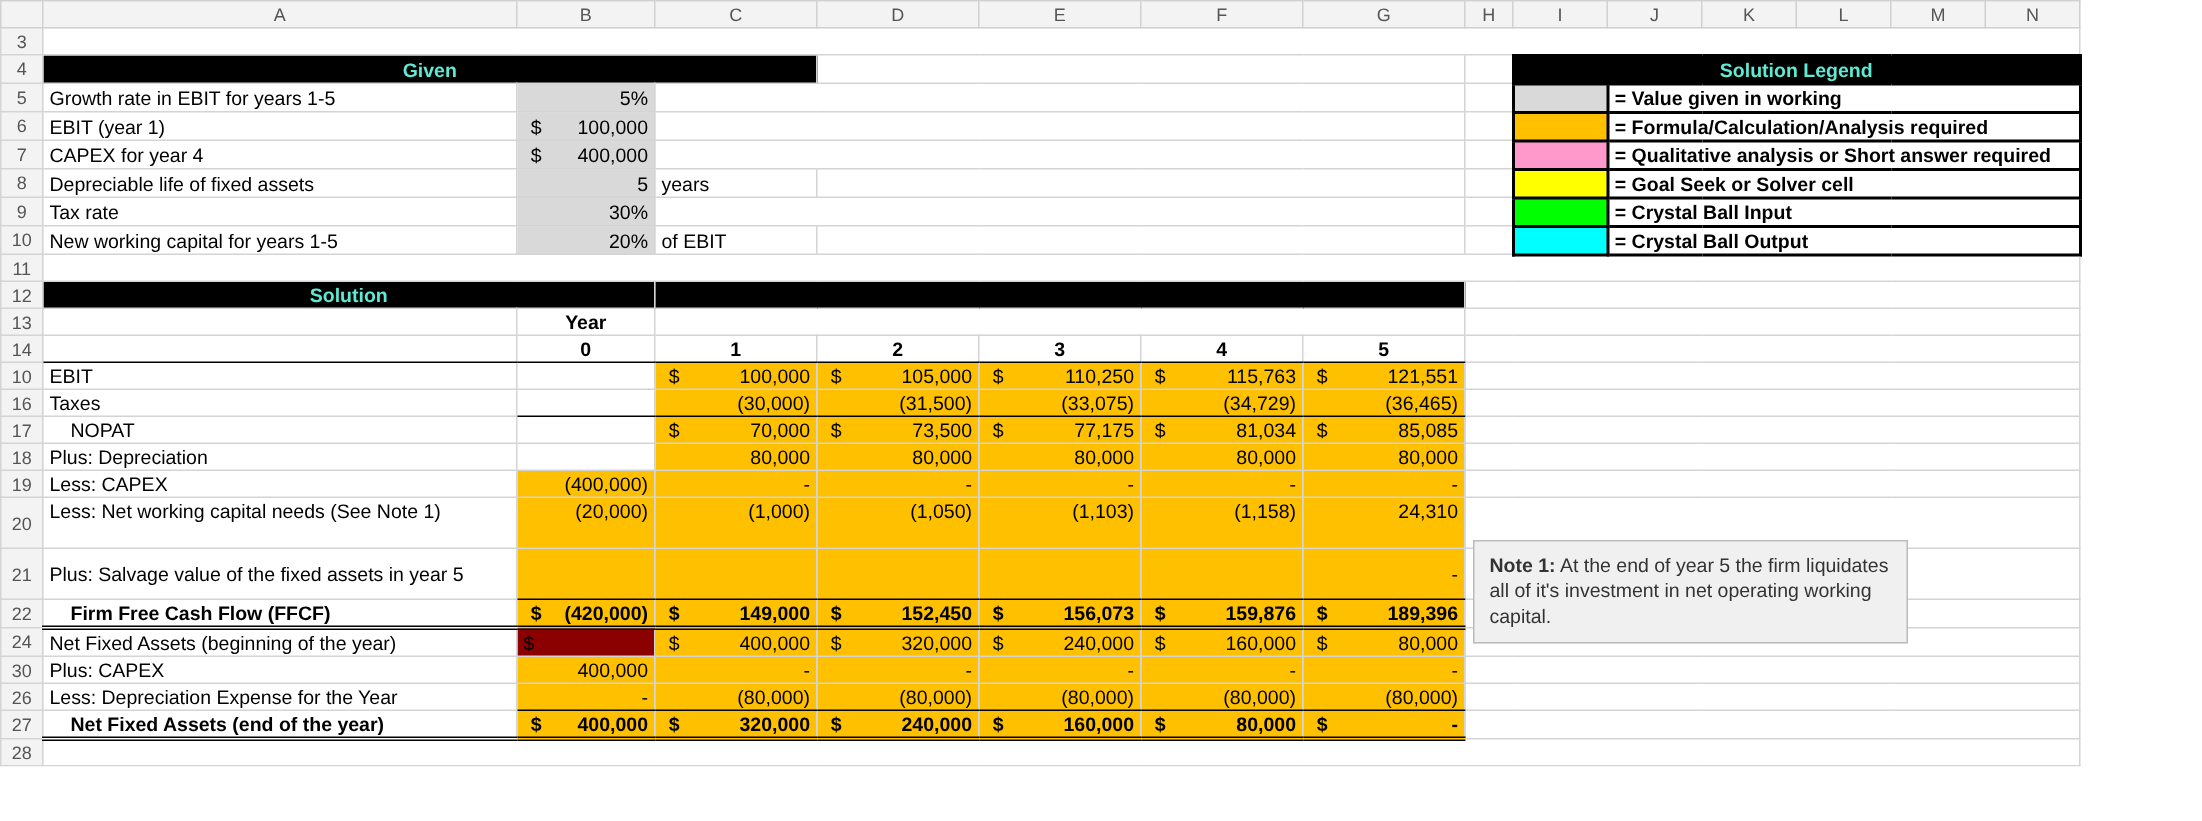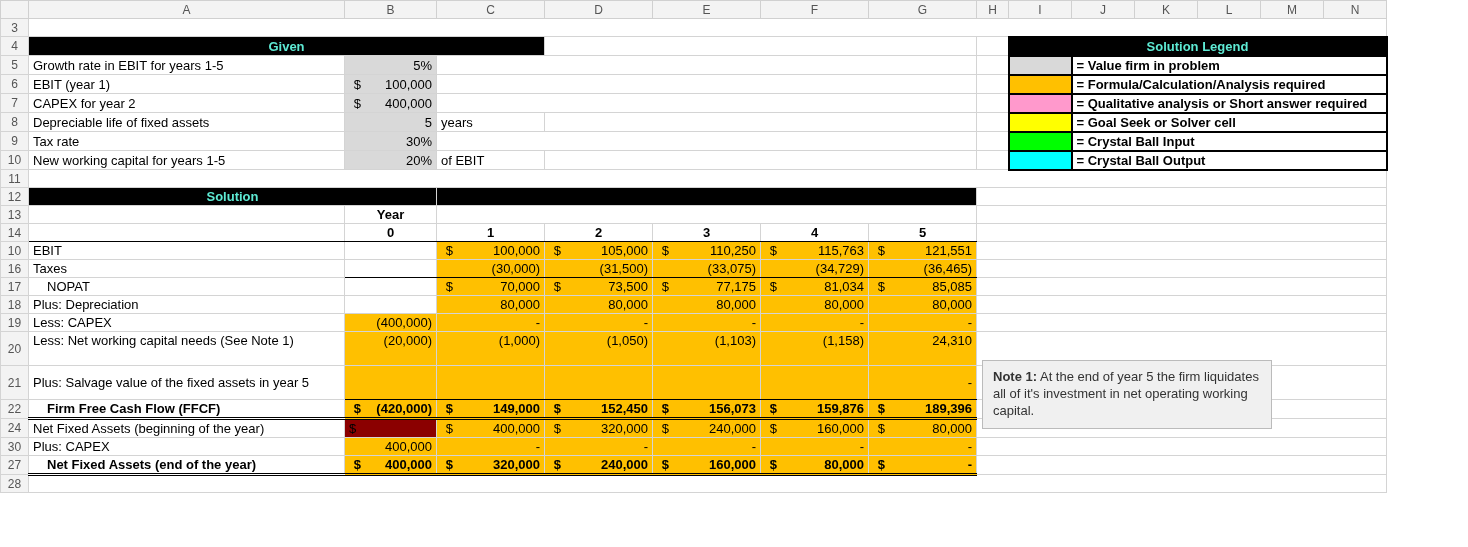--- a/index.html
+++ b/index.html
@@ -128,41 +128,41 @@
   <td class="blackrow legendBox" colspan="6">Solution Legend</td>
 </tr>
 
 <tr>
   <td class="rowhdr">5</td>
   <td>Growth rate in EBIT for years 1-5</td>
   <td class="gray r">5%</td>
   <td colspan="5"></td>
   <td></td>
   <td class="gray legendBox" style="border-left:2px solid #000"></td>
-  <td class="b legendBox" colspan="5" style="border-right:2px solid #000">= Value firm in problem</td>
+  <td class="b legendBox" colspan="5" style="border-right:2px solid #000">= Value given in working</td>
 </tr>
 
 <tr>
   <td class="rowhdr">6</td>
   <td>EBIT (year 1)</td>
   <td class="gray r">
     <span class="money">
               <span class="sym">$</span>
               <span class="num">100,000</span>
             </span>
   </td>
   <td colspan="5"></td>
   <td></td>
   <td class="orange legendBox" style="border-left:2px solid #000"></td>
   <td class="b legendBox" colspan="5" style="border-right:2px solid #000">= Formula/Calculation/Analysis required</td>
 </tr>
 
 <tr>
   <td class="rowhdr">7</td>
-  <td>CAPEX for year 2</td>
+  <td>CAPEX for year 4</td>
   <td class="gray r">
     <span class="money">
               <span class="sym">$</span>
               <span class="num">400,000</span>
             </span>
   </td>
   <td colspan="5"></td>
   <td></td>
   <td class="pink legendBox" style="border-left:2px solid #000"></td>
   <td class="b legendBox" colspan="5" style="border-right:2px solid #000">= Qualitative analysis or Short answer required</td>
@@ -456,20 +456,31 @@
   <td>Plus:  CAPEX</td>
   <td class="orange r">400,000</td>
   <td class="orange r">-</td>
   <td class="orange r">-</td>
   <td class="orange r">-</td>
   <td class="orange r">-</td>
   <td class="orange r">-</td>
   <td colspan="7"></td>
 </tr>
 
+<tr>
+  <td class="rowhdr">26</td>
+  <td>Less:  Depreciation Expense for the Year</td>
+  <td class="orange r u">-</td>
+  <td class="orange r u">(80,000)</td>
+  <td class="orange r u">(80,000)</td>
+  <td class="orange r u">(80,000)</td>
+  <td class="orange r u">(80,000)</td>
+  <td class="orange r u">(80,000)</td>
+  <td colspan="7"></td>
+</tr>
 
 <tr>
   <td class="rowhdr">27</td>
   <td class="b indent uu">Net Fixed Assets (end of the year)</td>
   <td class="orange r b uu">
             <span class="money">
               <span class="sym">$</span>
               <span class="num">400,000</span>
             </span>
           </td>

